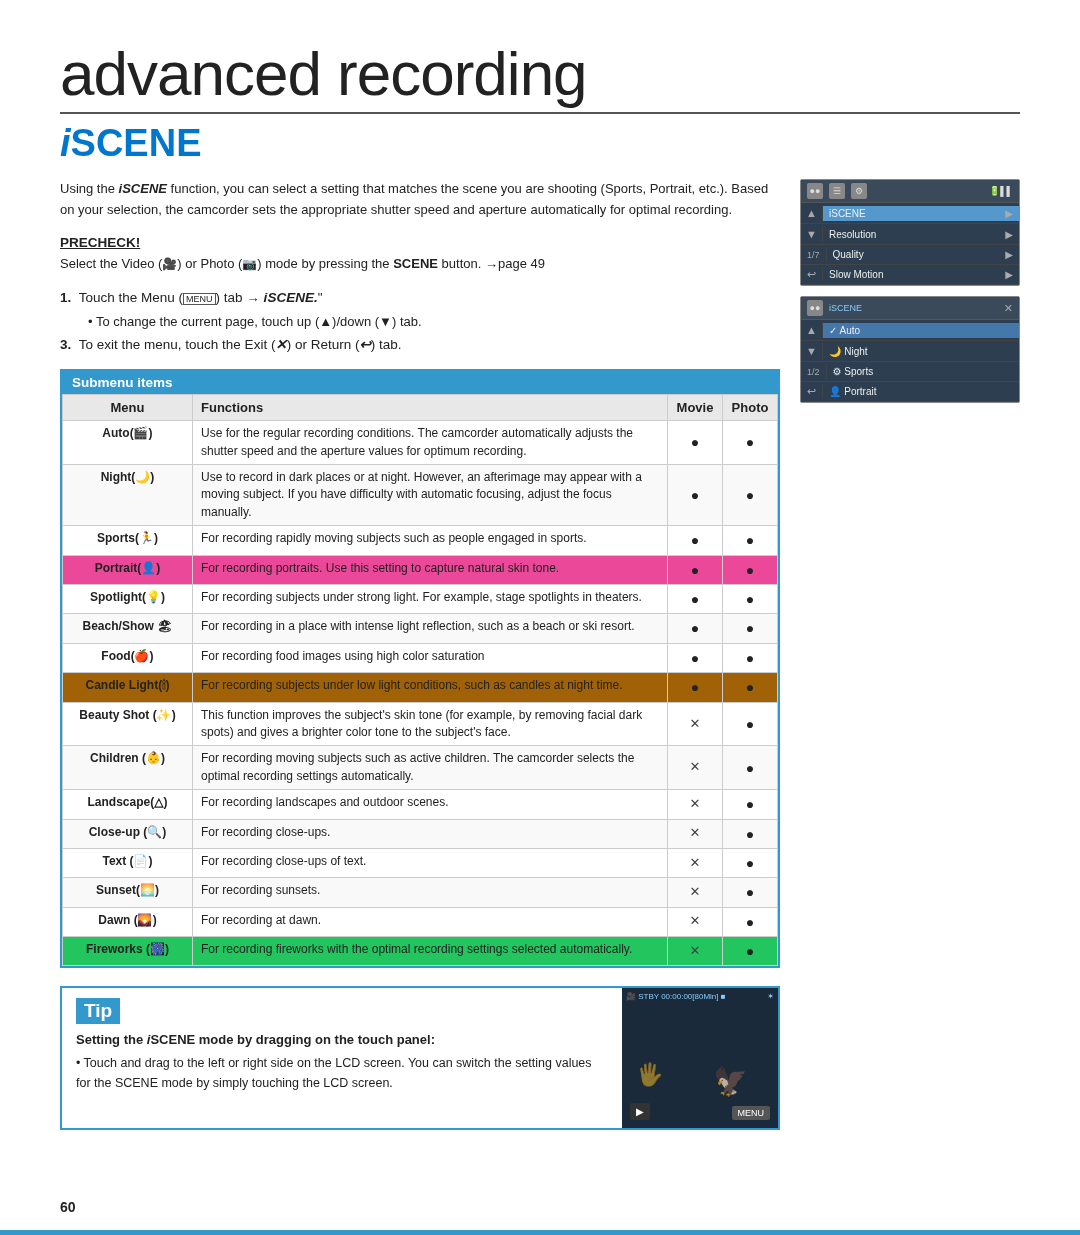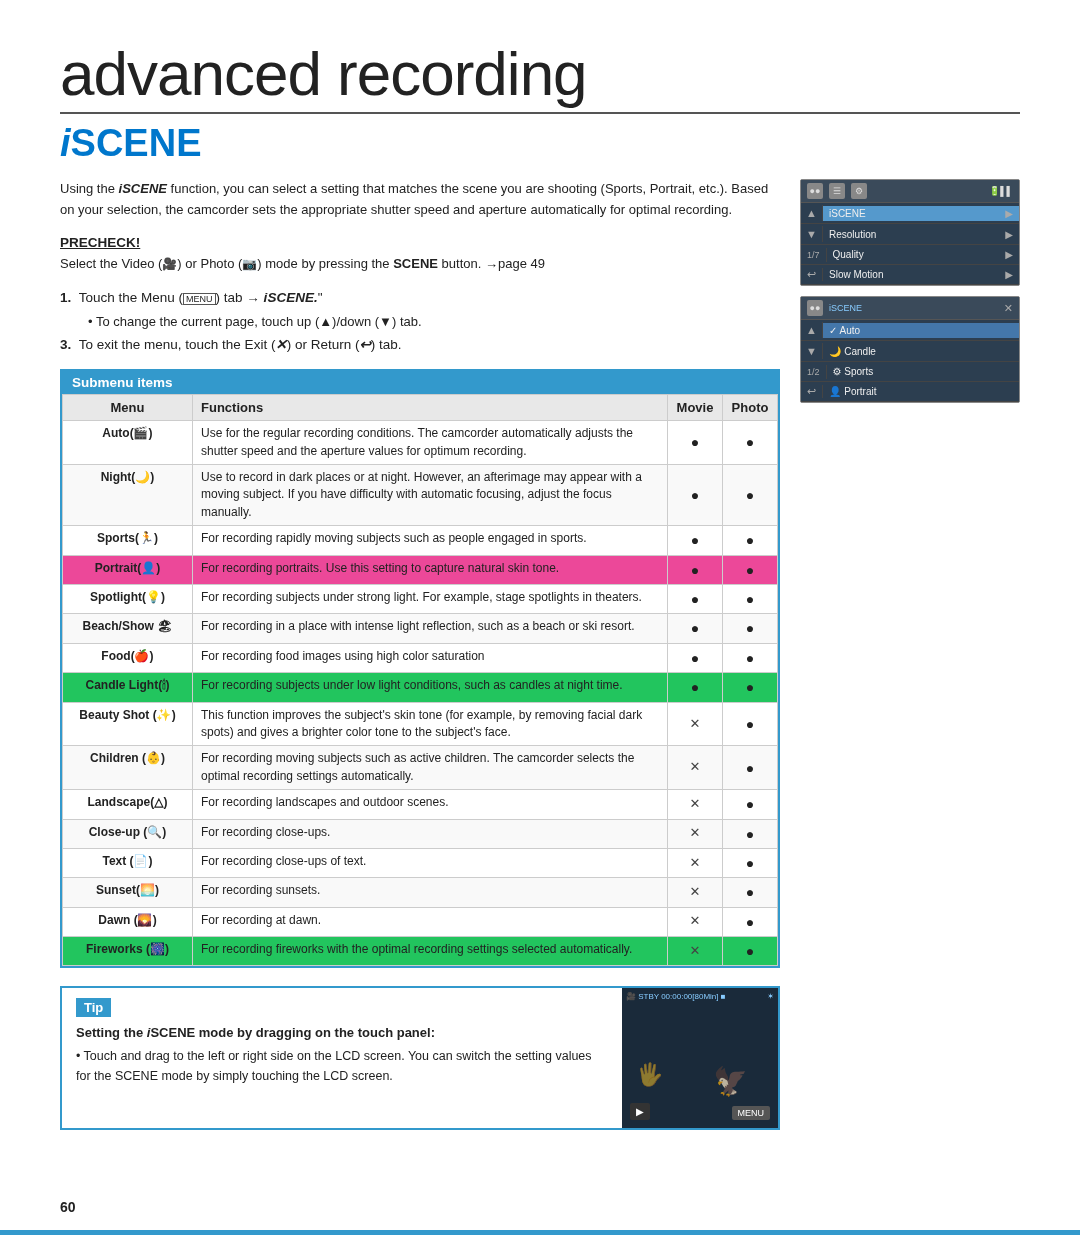--- a/index.html
+++ b/index.html
@@ -143,21 +143,21 @@
       gap: 0;
     }
     .tip-left {
       flex: 1;
       padding: 10px 14px;
     }
     .tip-header {
       background: #3399cc;
       color: #fff;
       font-weight: bold;
-      font-size: 13px;
+      font-size: 19px;
       padding: 2px 8px;
       display: inline-block;
       margin-bottom: 8px;
     }
     .tip-title {
       font-size: 13px;
       font-weight: bold;
       margin-bottom: 6px;
     }
     .tip-title i { font-style: italic; }
@@ -391,21 +391,21 @@
               <td>For recording in a place with intense light reflection, such as a beach or ski resort.</td>
               <td class="center"><span class="dot">●</span></td>
               <td class="center"><span class="dot">●</span></td>
             </tr>
             <tr style="background: rgb(255, 255, 255);">
               <td class="menu-name">Food(🍎)</td>
               <td>For recording food images using high color saturation</td>
               <td class="center"><span class="dot">●</span></td>
               <td class="center"><span class="dot">●</span></td>
             </tr>
-            <tr style="background: #22c55e; margin-left: 10px;">
+            <tr style="background: #a16207; margin-left: 10px;">
               <td class="menu-name">Candle Light(🕯)</td>
               <td>For recording subjects under low light conditions, such as candles at night time.</td>
               <td class="center"><span class="dot">●</span></td>
               <td class="center"><span class="dot">●</span></td>
             </tr>
             <tr style="background: rgb(255, 255, 255);">
               <td class="menu-name">Beauty Shot (✨)</td>
               <td>This function improves the subject's skin tone (for example, by removing facial dark spots) and gives a brighter color tone to the subject's face.</td>
               <td class="center"><span class="cross">✕</span></td>
               <td class="center"><span class="dot">●</span></td>
@@ -530,21 +530,21 @@
       </div>
       <div class="cam-row">
         <div class="cam-nav">▲</div>
         <div class="cam-item selected">
           <span>✓ Auto</span>
         </div>
       </div>
       <div class="cam-row">
         <div class="cam-nav">▼</div>
         <div class="cam-item">
-          <span>🌙 Candle</span>
+          <span>🌙 Night</span>
         </div>
       </div>
       <div class="cam-row">
         <div class="cam-page">1/2</div>
         <div class="cam-item">
           <span>⚙ Sports</span>
         </div>
       </div>
       <div class="cam-row">
         <div class="cam-back">↩</div>

